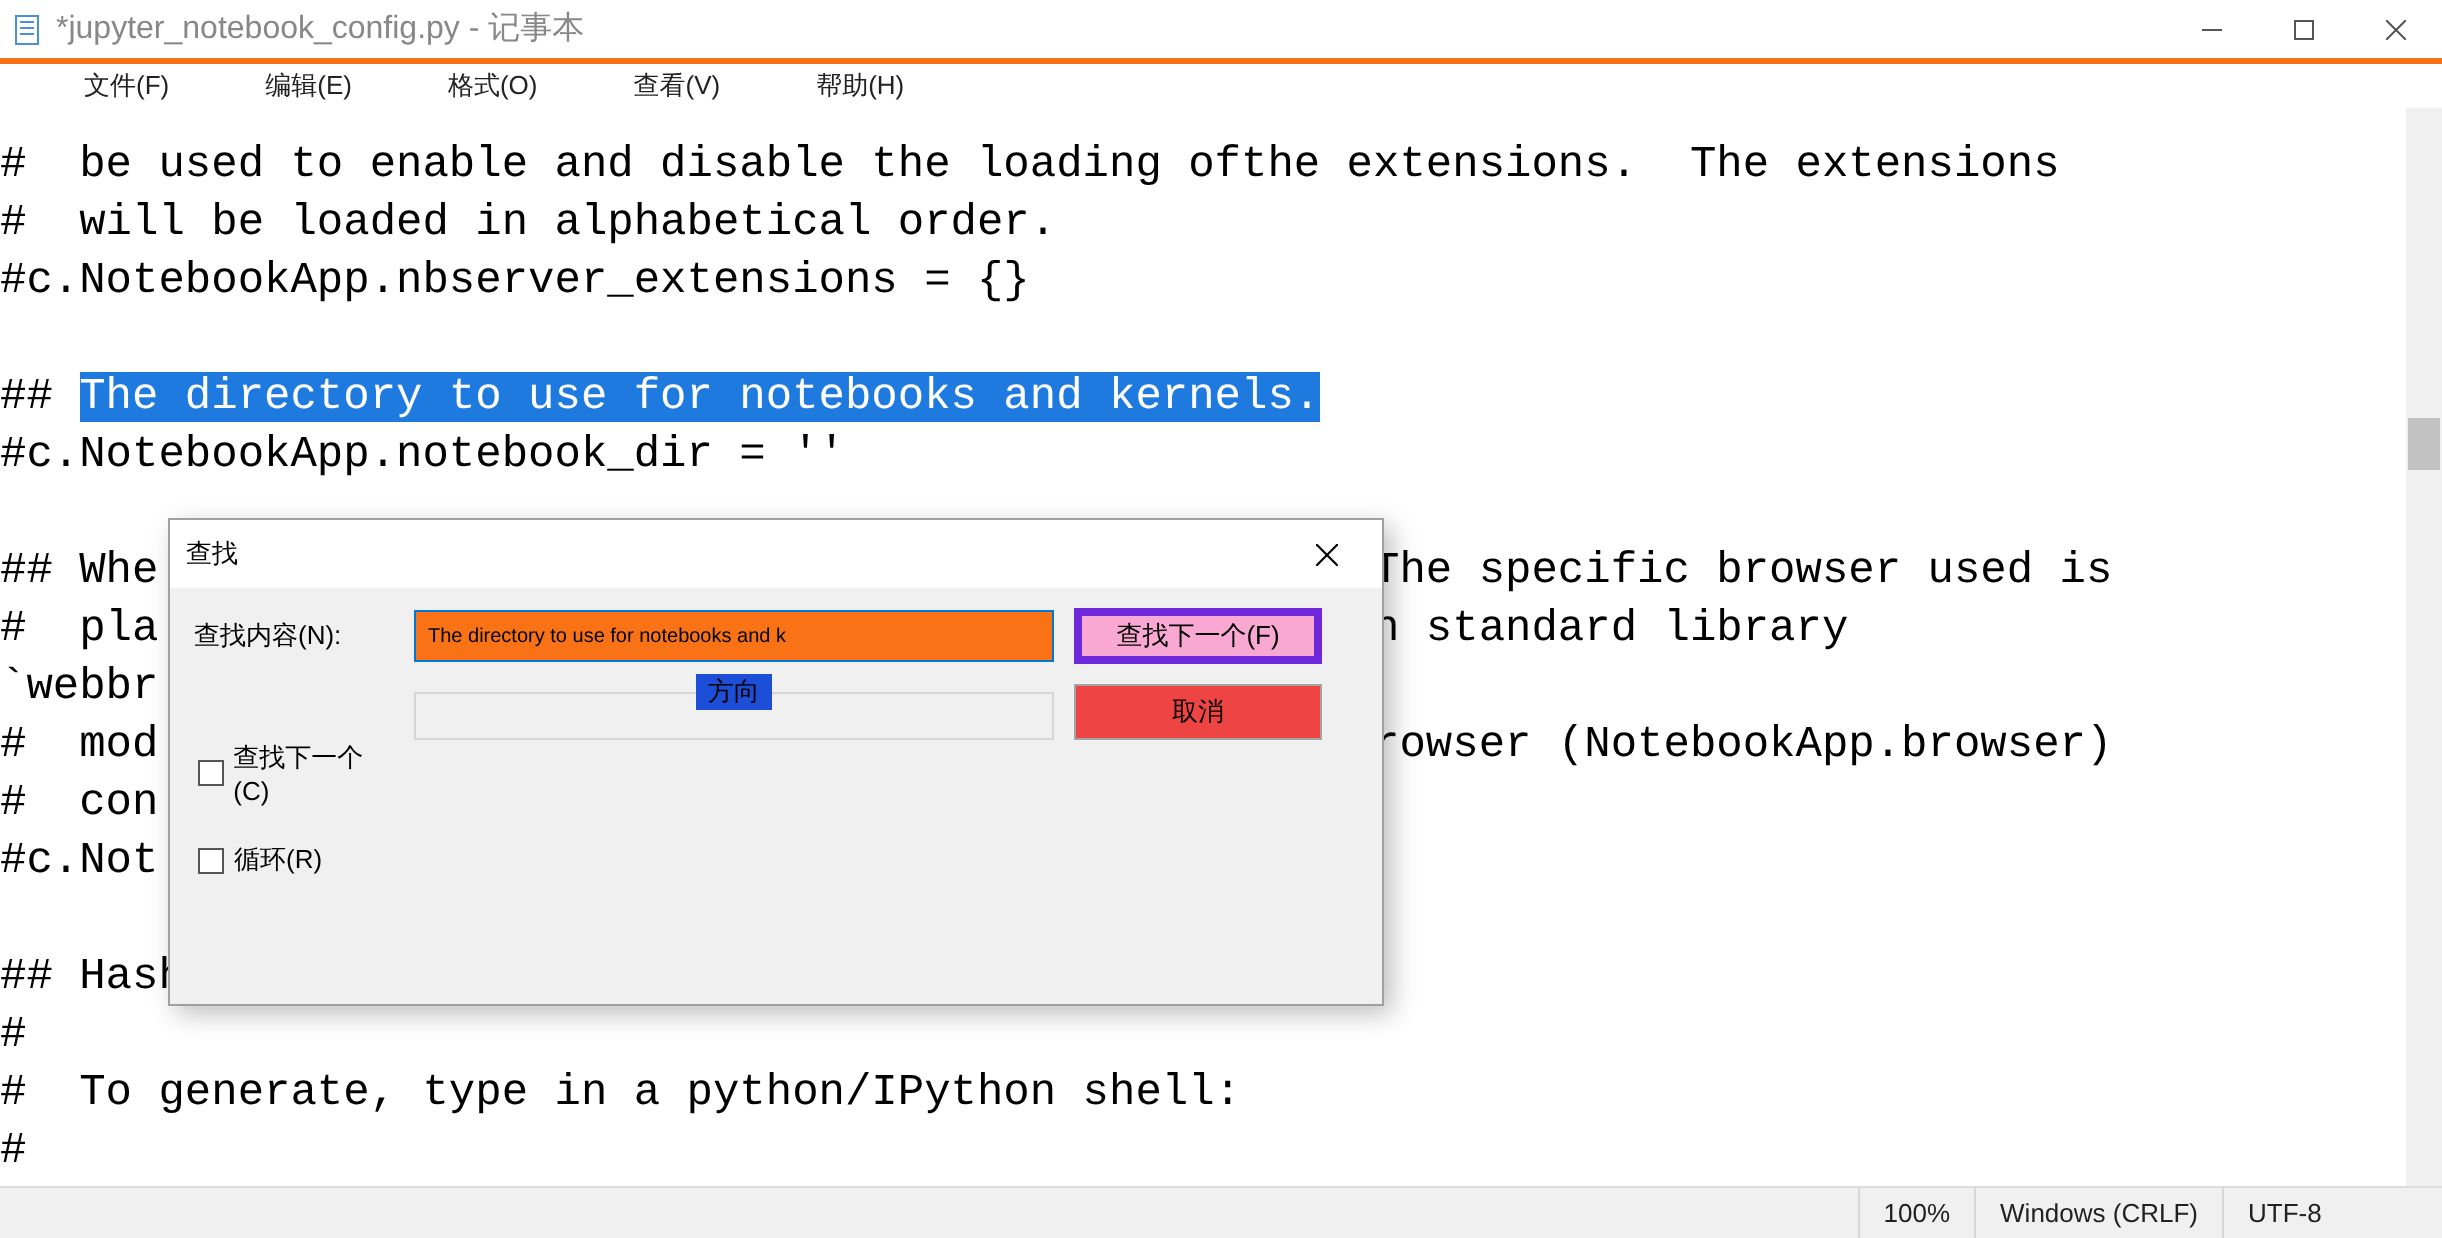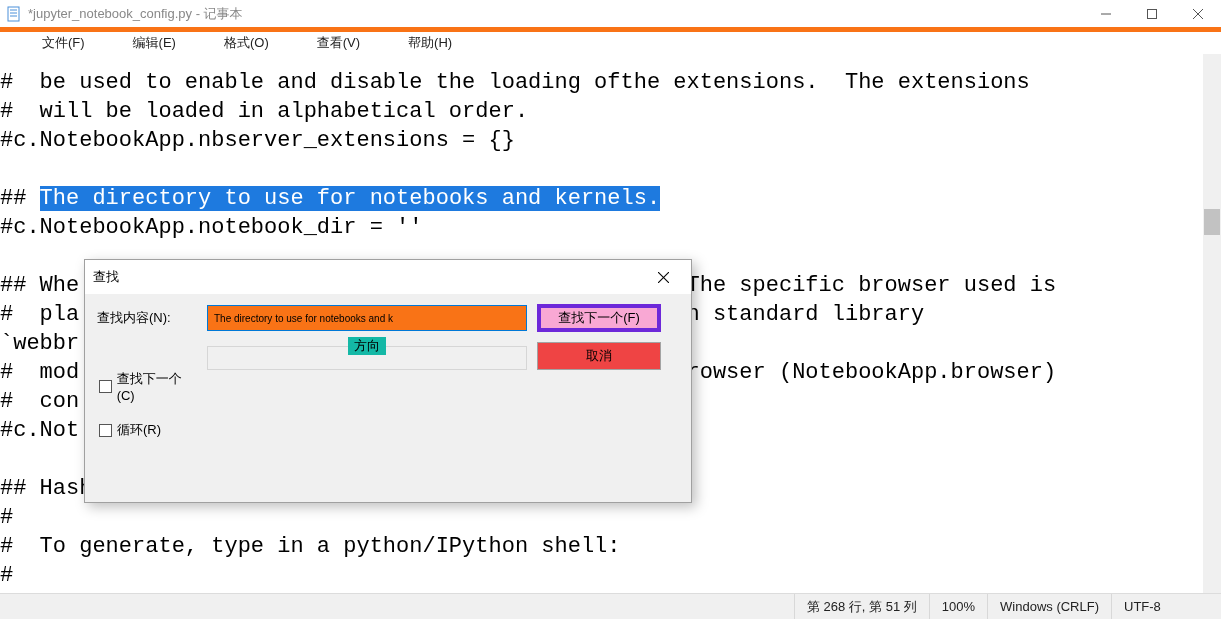--- a/index.html
+++ b/index.html
@@ -7,25 +7,25 @@
   width: 1221px; height: 619px;
   font-family: "Segoe UI", "Microsoft YaHei", sans-serif;
   font-size: 12px;
   background: #fff;
   overflow: hidden;
   position: relative;
 }
 .titlebar {
   height: 32px;
   background: #fff;
-  border-bottom: 5px solid #f97316;
+  border-bottom: 3px solid #f97316;
   display: flex; align-items: center;
   padding-left: 6px;
   color: #888;
-  font-size: 13px;
+  font-size: 16px;
 }
 .titlebar .icon {
   width: 16px; height: 16px; margin-right: 6px;
   display: inline-flex; align-items: center; justify-content: center;
   color: #4a90d9;
 }
 .titlebar .title { flex: 0 0 auto; }
 .titlebar .spacer { flex: 1; }
 .winbtn {
   width: 46px; height: 32px;
@@ -137,21 +137,21 @@
 .groupbox {
   grid-column: 2 / 3;
   border: 1px solid #d6d6d6;
   padding: 10px 12px 12px;
   margin-top: 4px;
   position: relative;
 }
 .groupbox .legend {
   position: absolute;
   top: -10px; left: 44%;
-  background: #14b8a6;
+  background: #1d4ed8;
   padding: 0 6px;
   font-family: Liberation Mono, monospace;
 }
 .radios { display: flex; gap: 18px; margin-top: 6px; }
 .radio, .check { display: flex; align-items: center; gap: 5px; }
 .radio-circle {
   width: 13px; height: 13px; border: 1px solid #555; border-radius: 50%;
   display: flex; align-items: center; justify-content: center;
 }
 .radio-circle.checked::after {
@@ -266,17 +266,16 @@
     </div>
 
     <div class="dlg-btn" style="grid-column:3;grid-row:2;align-self:start">
         <span>取消</span>
       </div>
   </div>
 </div>
 
 <div class="statusbar">
   <span class="filler"></span>
-  <span class="seg">第 268 行, 第 51 列</span>
   <span class="seg">100%</span>
   <span class="seg">Windows (CRLF)</span>
   <span class="seg" style="min-width:110px">UTF-8</span>
 </div>
 
 </body></html>

